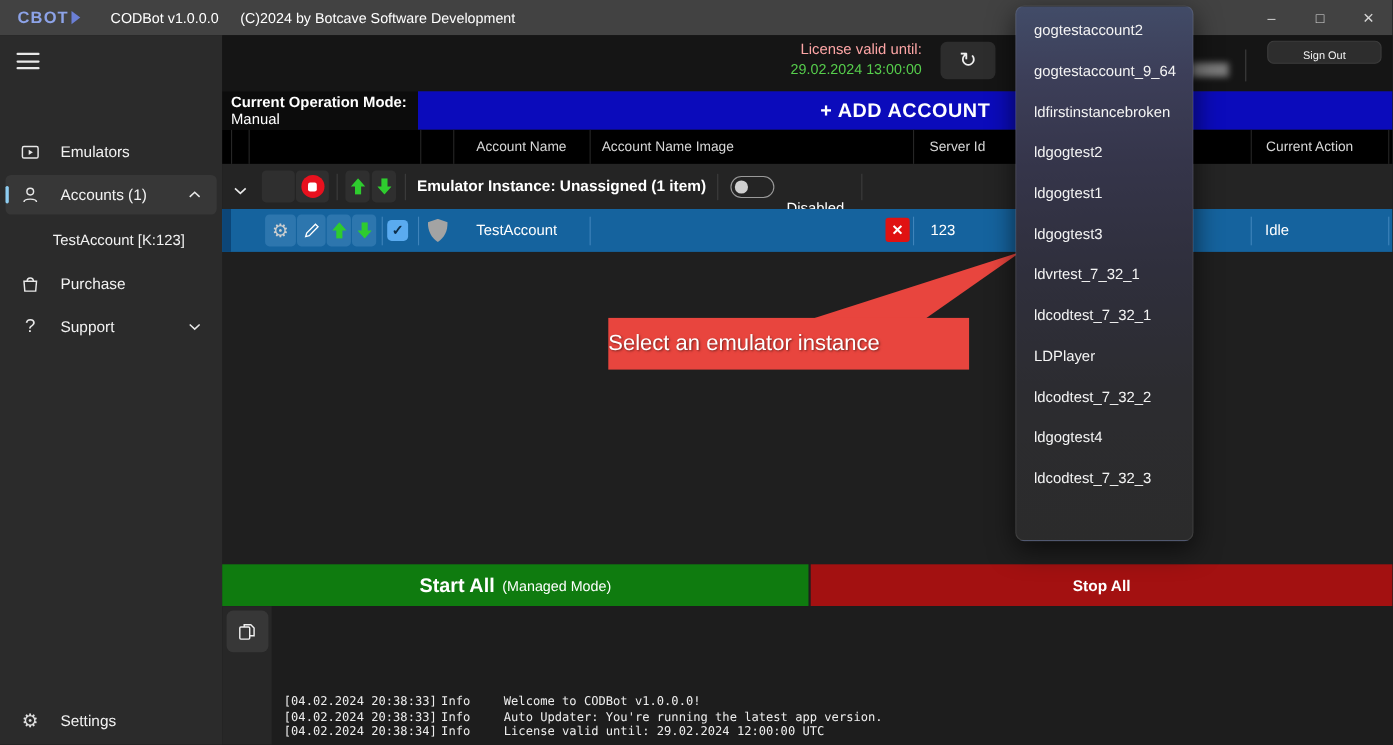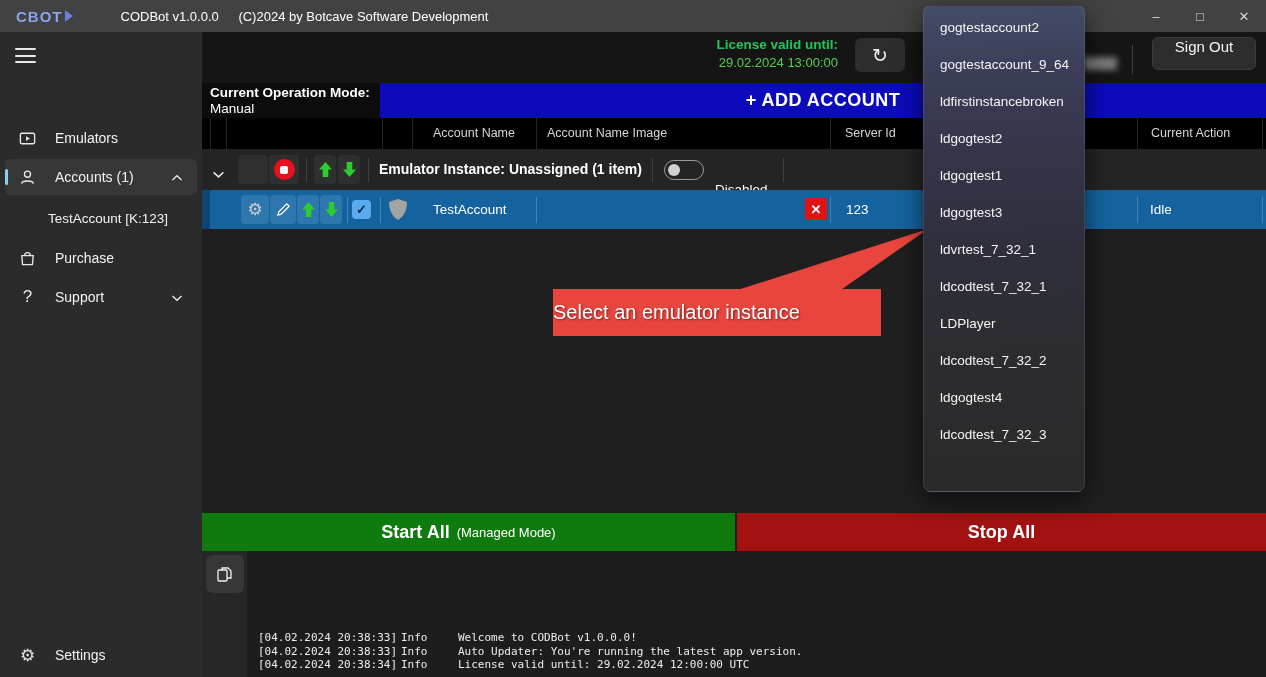--- a/index.html
+++ b/index.html
@@ -1,21 +1,21 @@
 <!DOCTYPE html>
 <html><head>
 <meta charset="utf-8">
 <style>
   * { margin:0; padding:0; box-sizing:border-box; }
   html,body { width:1266px; height:677px; overflow:hidden; }
   body { background:#1f1f1f; font-family:"Liberation Sans", sans-serif; color:#f0f0f0; position:relative; }
   .abs { position:absolute; }
 
   
-  .titlebar { left:0; top:0; width:1266px; height:32px; background:#424242; display:flex; align-items:center;gap:20px; }
+  .titlebar { left:0; top:0; width:1266px; height:32px; background:#424242; display:flex; align-items:center; }
   .logo { margin-left:16px; font-weight:bold; font-size:15px; letter-spacing:1px; color:#8da3e8; display:flex; align-items:center; }
   .logo-play { width:0; height:0; border-left:8px solid #6b7fd6; border-top:6px solid transparent; border-bottom:6px solid transparent; margin-left:2px; }
   .titletext { margin-left:28px; font-size:13px; color:#ffffff; }
   .titletext .copyright { margin-left:16px; }
   .win-controls { position:absolute; right:0; top:0; height:32px; display:flex; }
   .win-btn { width:44px; height:32px; display:flex; align-items:center; justify-content:center; color:#d6d6d6; font-size:13px; }
 
   
   .sidebar { left:0; top:32px; width:202px; height:645px; background:#2b2b2b; }
   .hamburger { position:absolute; left:15px; top:16px; width:21px; height:15px; display:flex; flex-direction:column; justify-content:space-between; }
@@ -28,26 +28,26 @@
   .accent-pill { position:absolute; left:0; top:10px; width:3px; height:16px; border-radius:2px; background:#8ecdf2; }
   .nav-sub { position:absolute; left:5px; width:192px; height:30px; display:flex; align-items:center; }
   .nav-sub .nlabel { margin-left:43px; font-size:13.5px; color:#f2f2f2; }
   .qmark { font-size:17px; color:#e8e8e8; }
   .gear-glyph { font-size:17px; color:#e0e0e0; }
   svg.icn { stroke:#e8e8e8; fill:none; stroke-width:1.4; }
 
   
   .topstrip { left:202px; top:32px; width:1064px; height:51px; background:#151515; }
   .license { left:598px; top:36px; width:240px; text-align:right; }
-  .license .l1 { font-size:13.5px; font-weight:bold; color:#22c55e; line-height:18px; }
+  .license .l1 { font-size:13.5px; font-weight:normal; color:#fca5a5; line-height:18px; }
   .license .l2 { font-size:13px; color:#56cd4c; line-height:17px; }
   .refresh-btn { left:855px; top:38px; width:50px; height:34px; background:#2d2d2d; border-radius:6px; display:flex; align-items:center; justify-content:center; color:#f0f0f0; font-size:19px; }
   .blurred-id { left:1083px; top:57px; width:34px; height:13px; background:#8a8a8a; filter:blur(3px); opacity:.85; }
   .top-divider { left:1132px; top:45px; width:1px; height:29px; background:#3f3f3f; }
-  .signout-btn { left:1152px; top:37px; width:104px; height:33px; background:#2d2d2d; border:1px solid #3c3c3c; border-radius:6px; display:flex; align-items:flex-start; justify-content:center; font-size:15px; color:#f4f4f4; }
+  .signout-btn { left:1152px; top:37px; width:104px; height:21px; background:#2d2d2d; border:1px solid #3c3c3c; border-radius:6px; display:flex; align-items:flex-end; justify-content:center; font-size:10px; color:#f4f4f4; }
 
   
   .mode-box { left:202px; top:83px; width:178px; height:35px; background:#0c0c0c; padding:1px 8px; }
   .mode-box .m1 { font-size:13.5px; font-weight:bold; line-height:17px; color:#fff; }
   .mode-box .m2 { font-size:13.5px; line-height:16px; color:#fff; }
   .add-bar { left:380px; top:83px; width:886px; height:35px; background:#0b0bbb; display:flex; align-items:center; justify-content:center; font-size:18px; font-weight:bold; letter-spacing:.5px; color:#fff; }
 
   
   .thead { left:202px; top:118px; width:1064px; height:31px; background:#000; font-size:12.5px; color:#d6d6d6; }
   .th { position:absolute; top:0; height:31px; line-height:31px; border-left:1px solid #262626; padding-left:14px; white-space:nowrap; overflow:hidden; }
@@ -78,21 +78,21 @@
   
   .dropdown { left:923px; top:5px; width:162px; height:487px; z-index:50; border-radius:8px; border:1px solid rgba(255,255,255,.09);
     background:linear-gradient(178deg,#424c68 0%,#3c3e58 14%,#35354a 30%,#2f2f3c 50%,#2c2c30 72%,#2b2b2b 100%);
     box-shadow:0 8px 24px rgba(0,0,0,.6); padding-top:3px; }
   .dd-item { height:37px; line-height:37px; padding-left:16px; font-size:13.5px; color:#f4f4f4; white-space:nowrap; }
 
   
   .start-all { left:202px; top:513px; width:533px; height:38px; background:#0f7b0f; display:flex; align-items:center; justify-content:center; color:#fff; }
   .start-all .big { font-size:18px; font-weight:bold; }
   .start-all .small { font-size:13px; margin-left:7px; }
-  .stop-all { left:737px; top:513px; width:529px; height:38px; background:#a31111; display:flex; align-items:center; justify-content:center; color:#fff; font-size:18px; font-weight:bold; }
+  .stop-all { left:737px; top:513px; width:529px; height:38px; background:#a31111; display:flex; align-items:center; justify-content:center; color:#fff; font-size:14px; font-weight:bold; }
 
   
   .log-panel { left:202px; top:551px; width:1064px; height:126px; background:#1d1d1d; }
   .log-strip { position:absolute; left:0; top:0; width:45px; height:126px; background:#272727; }
   .copy-btn { position:absolute; left:4px; top:4px; width:38px; height:38px; background:#373737; border-radius:6px; display:flex; align-items:center; justify-content:center; }
   .log-lines { position:absolute; left:56px; top:80px; font-family:"DejaVu Sans Mono", monospace; font-size:11px; line-height:13.5px; color:#ededed; }
   .log-line { display:flex; white-space:pre; }
   .log-time { width:143px; }
   .log-level { width:57px; }
 

